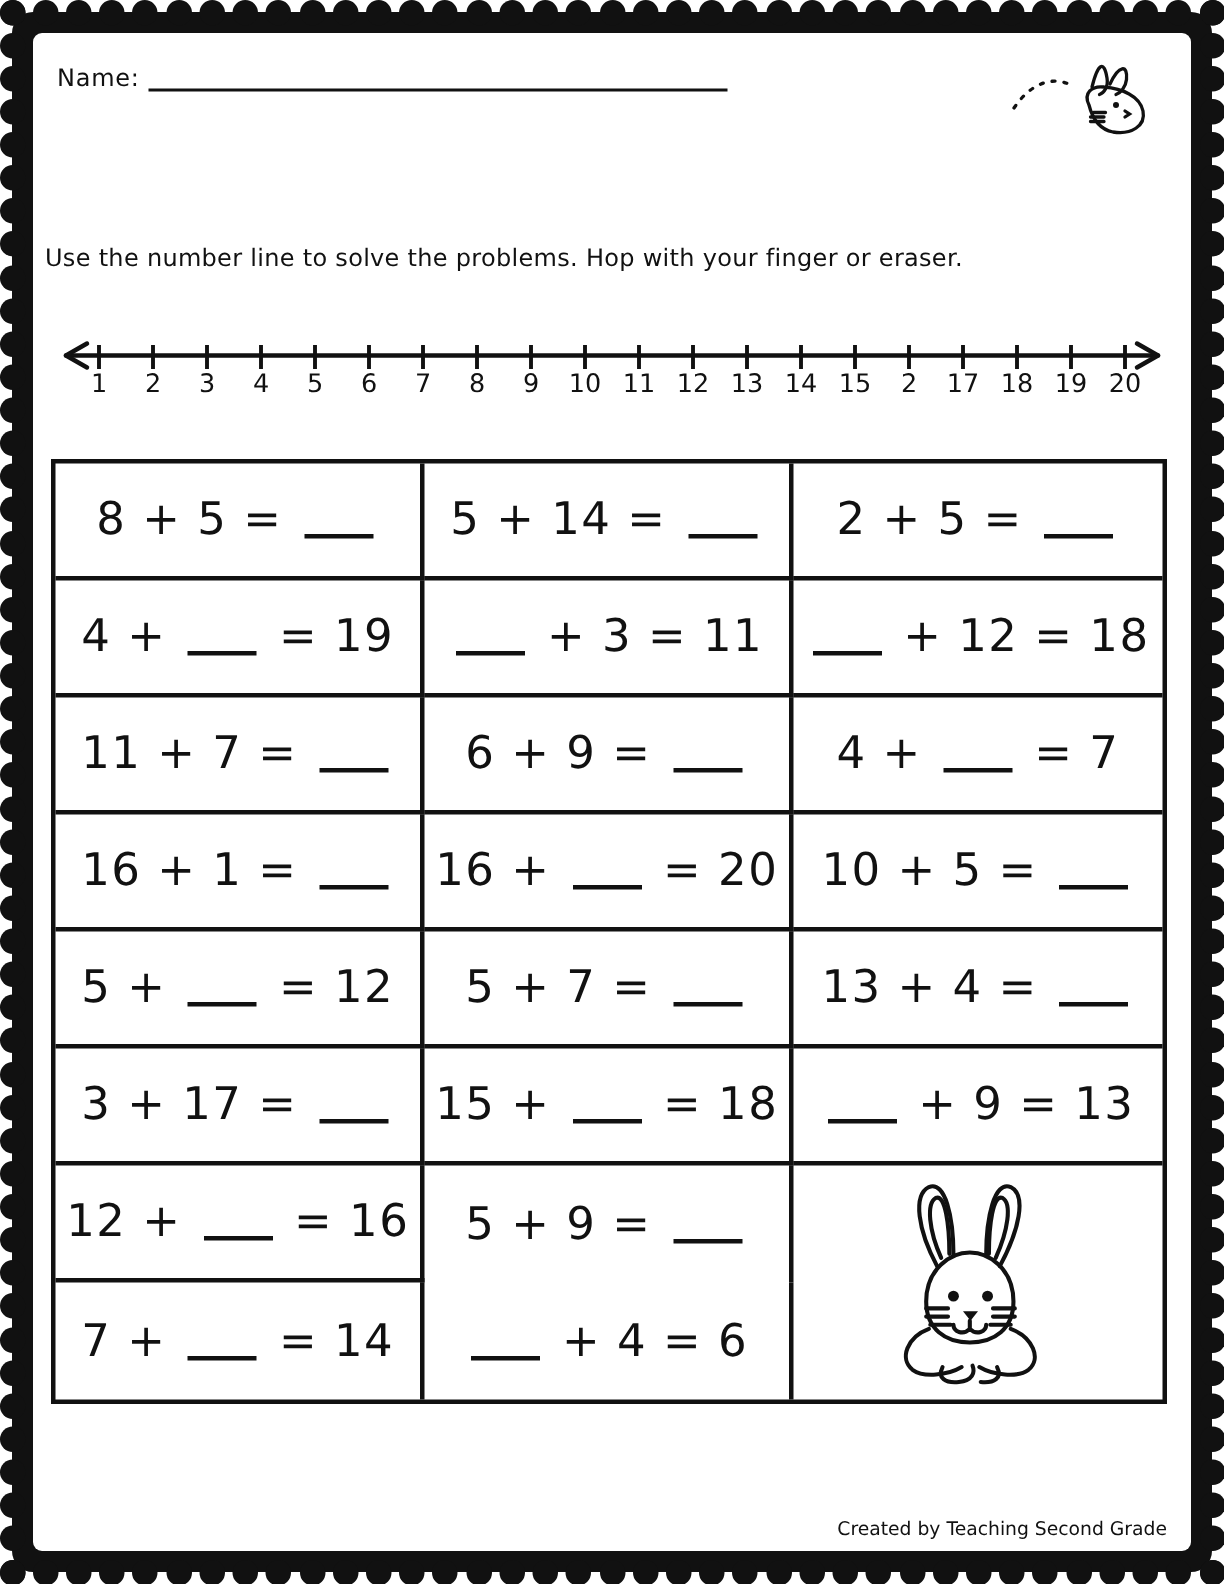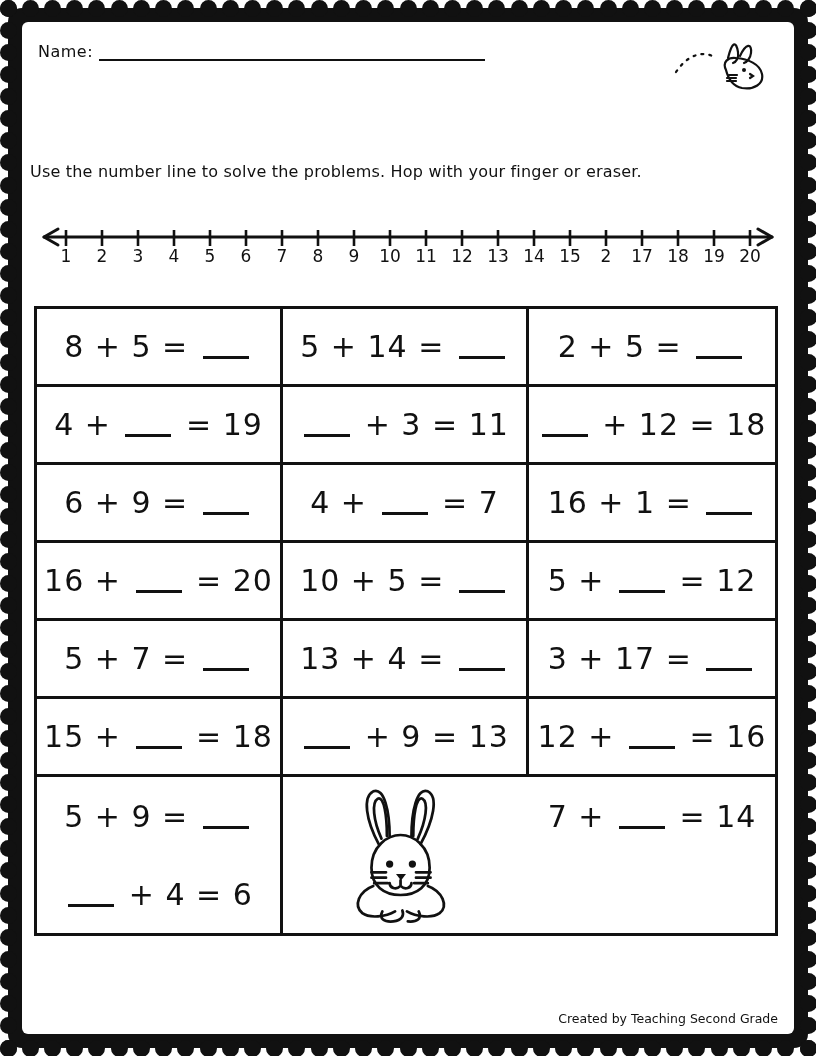--- a/index.html
+++ b/index.html
@@ -449,20 +449,21 @@
         </div>
     </div>
 
     <div class="grid" id="grid">
         <div class="cell"><span>8 + 5 = </span><span class="blank"></span></div>
         <div class="cell"><span>5 + 14 = </span><span class="blank"></span></div>
         <div class="cell"><span>2 + 5 = </span><span class="blank"></span></div>
         <div class="cell"><span>4 + </span><span class="blank"></span><span> = 19</span></div>
         <div class="cell"><span class="blank"></span><span> + 3 = 11</span></div>
         <div class="cell"><span class="blank"></span><span> + 12 = 18</span></div>
+        <div class="cell"><span>11 + 7 = </span><span class="blank"></span></div>
         <div class="cell"><span>6 + 9 = </span><span class="blank"></span></div>
         <div class="cell"><span>4 + </span><span class="blank"></span><span> = 7</span></div>
         <div class="cell"><span>16 + 1 = </span><span class="blank"></span></div>
         <div class="cell"><span>16 + </span><span class="blank"></span><span> = 20</span></div>
         <div class="cell"><span>10 + 5 = </span><span class="blank"></span></div>
         <div class="cell"><span>5 + </span><span class="blank"></span><span> = 12</span></div>
         <div class="cell"><span>5 + 7 = </span><span class="blank"></span></div>
         <div class="cell"><span>13 + 4 = </span><span class="blank"></span></div>
         <div class="cell"><span>3 + 17 = </span><span class="blank"></span></div>
         <div class="cell"><span>15 + </span><span class="blank"></span><span> = 18</span></div>

